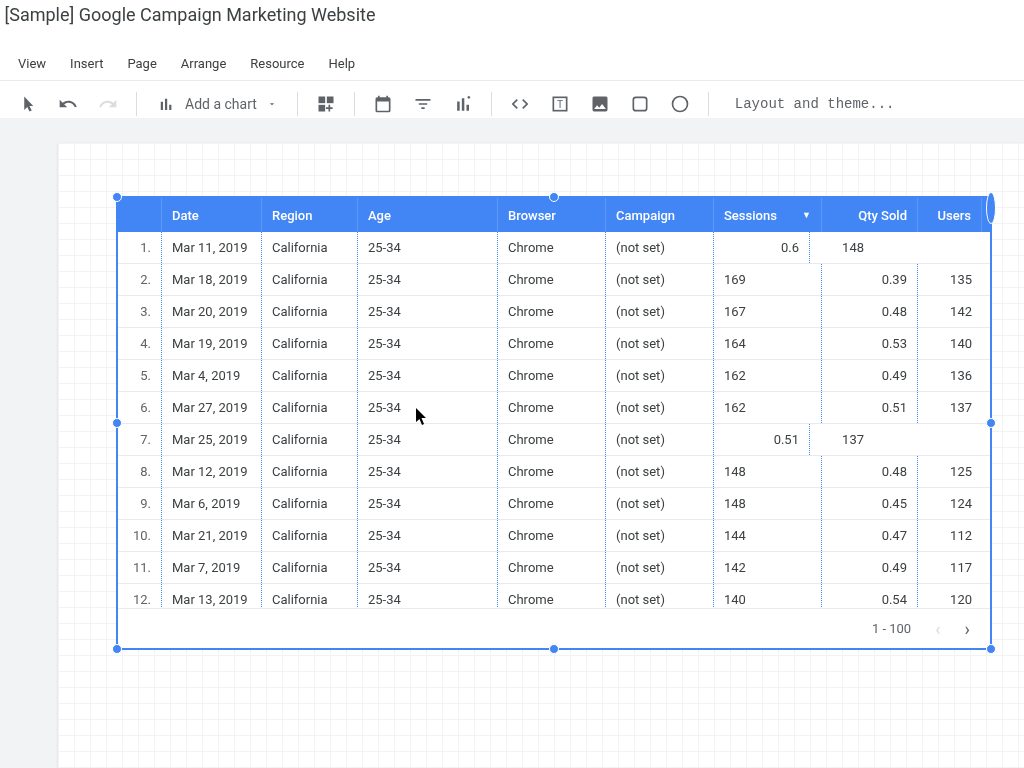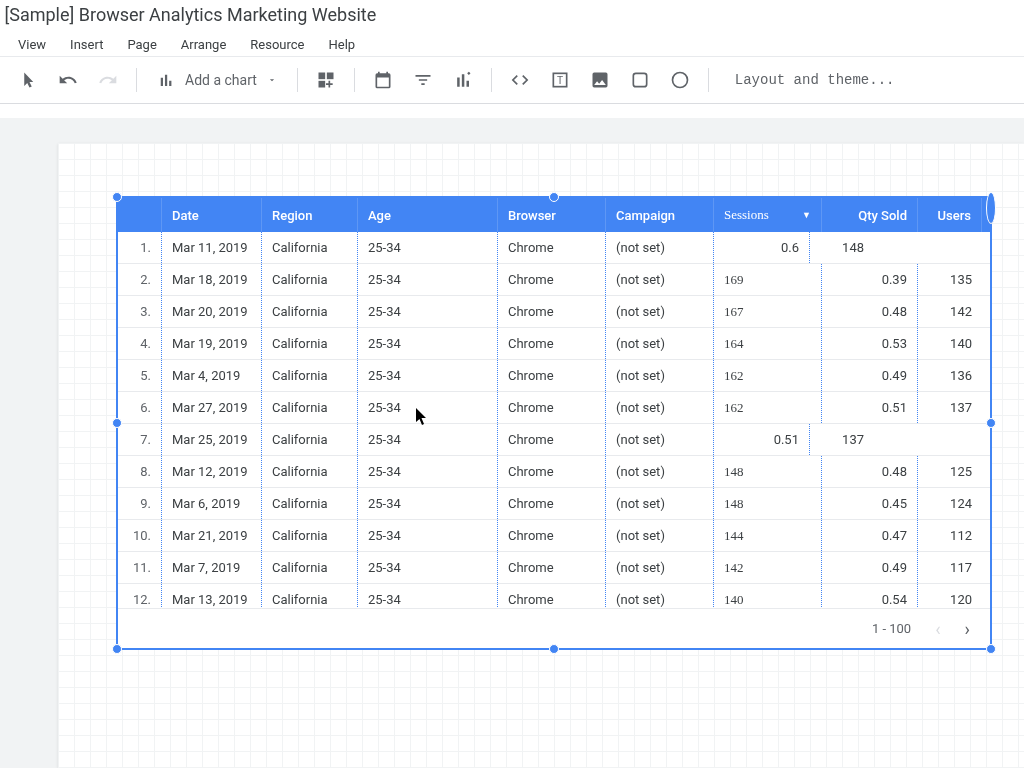--- a/index.html
+++ b/index.html
@@ -1,19 +1,19 @@
 <!DOCTYPE html>
 <html><head>
 <meta charset="utf-8">
 <style>
 * { box-sizing: border-box; margin: 0; padding: 0; }
 body { font-family: 'Google Sans', Roboto, Arial, sans-serif; background: #fff; overflow: hidden; width: 1024px; height: 768px; }
 
 .titlebar { height: 28px; padding: 4px 0 0 0; font-size: 18px; color: #3c4043; font-weight: 400; }
-.menubar { height: 28px; display: flex; align-items: flex-end; padding: 0 6px; gap: 0; }
+.menubar { height: 28px; display: flex; align-items: flex-start; padding: 0 6px; gap: 0; margin-top: 24px; }
 .menubar span { font-size: 13px; color: #3c4043; padding: 4px 12px; cursor: pointer; }
 .toolbar { height: 48px; border-bottom: 1px solid #dadce0; display: flex; align-items: center; padding: 12px 10px; gap: 4px; background: #fff; border-top: 1px solid #e8eaed;}
 .tool-btn { width: 36px; height: 36px; display: flex; align-items: center; justify-content: center; color: #5f6368; cursor: pointer; border-radius: 4px; }
 .tool-sep { width: 1px; height: 24px; background: #dadce0; margin: 0 6px; }
 .add-chart { display: flex; align-items: center; gap: 10px; font-size: 14px; color: #5f6368; padding: 0 10px; cursor: pointer; }
 .layout-theme { font-size: 14px; color: #5f6368; padding: 0 16px; font-family: Liberation Mono, monospace; }
 
 .canvas-wrap { position: absolute; top: 118px; left: 0; width: 1024px; height: 650px; background: #f1f3f4; overflow: hidden; }
 .page { position: absolute; left: 58px; top: 25px; width: 966px; height: 625px; background: #fff; 
   background-image: linear-gradient(to right, #f1f3f4 1px, transparent 1px), linear-gradient(to bottom, #f1f3f4 1px, transparent 1px);
@@ -30,37 +30,37 @@
 .data-table { width: 100%; height: 100%; display: flex; flex-direction: column; font-size: 13px; color: #3c4043; }
 .thead { display: flex; background: #4285f4; color: #fff; font-weight: 500; height: 34px; align-items: center; }
 .th, .td { padding: 0 10px; border-right: 1px dotted #4285f4; display: flex; align-items: center; height: 100%; position: relative; }
 .thead .th { border-right: 1px solid rgba(255,255,255,0.15); }
 .tbody { flex: 1; overflow: hidden; }
 .tr { display: flex; border-bottom: 1px solid #e8eaed; height: 32px; }
 .td { border-right: 1px dotted #4285f4; }
 .c-idx { width: 44px; justify-content: flex-end; color: #5f6368; }
 .c-date { width: 100px; text-align: right; } .c-region { width: 96px; } .c-age { width: 140px; }
 .c-browser { width: 108px; } .c-campaign { width: 108px; }
-.c-sessions { width: 108px; justify-content: space-between; font-family: Liberation Serif, serif; } 
+.c-sessions { width: 108px; justify-content: space-between; } 
 .c-qty { width: 96px; justify-content: flex-end; }
 .c-users { width: 64px; justify-content: flex-end; border-right: none; }
 .thead .c-idx { color: #fff; }
 .sort-arrow { font-size: 9px; margin-left: 6px; }
 .footer { height: 40px; display: flex; align-items: center; justify-content: flex-end; padding: 0 20px; gap: 24px; color: #5f6368; font-size: 13px; border-top: 1px solid #e8eaed; text-align: right; }
 .footer .nav-btn { cursor: pointer; font-size: 18px; color: #5f6368; }
 .footer .nav-btn.disabled { color: #dadce0; }
 
 .cursor-arrow { position: absolute; color: #000; font-size: 16px; pointer-events: none; z-index: 100; }
 svg { display: block; }
 </style>
 </head>
 <body>
 
 <div class="titlebar">
-  &nbsp;<span>[Sample]</span> <span>Browser Analytics Marketing Website</span>
+  &nbsp;<span>[Sample]</span> <span>Google Campaign Marketing Website</span>
 </div>
 
 <div class="menubar">
   <span>View</span>
   <span>Insert</span>
   <span>Page</span>
   <span>Arrange</span>
   <span>Resource</span>
   <span>Help</span>
 </div>

